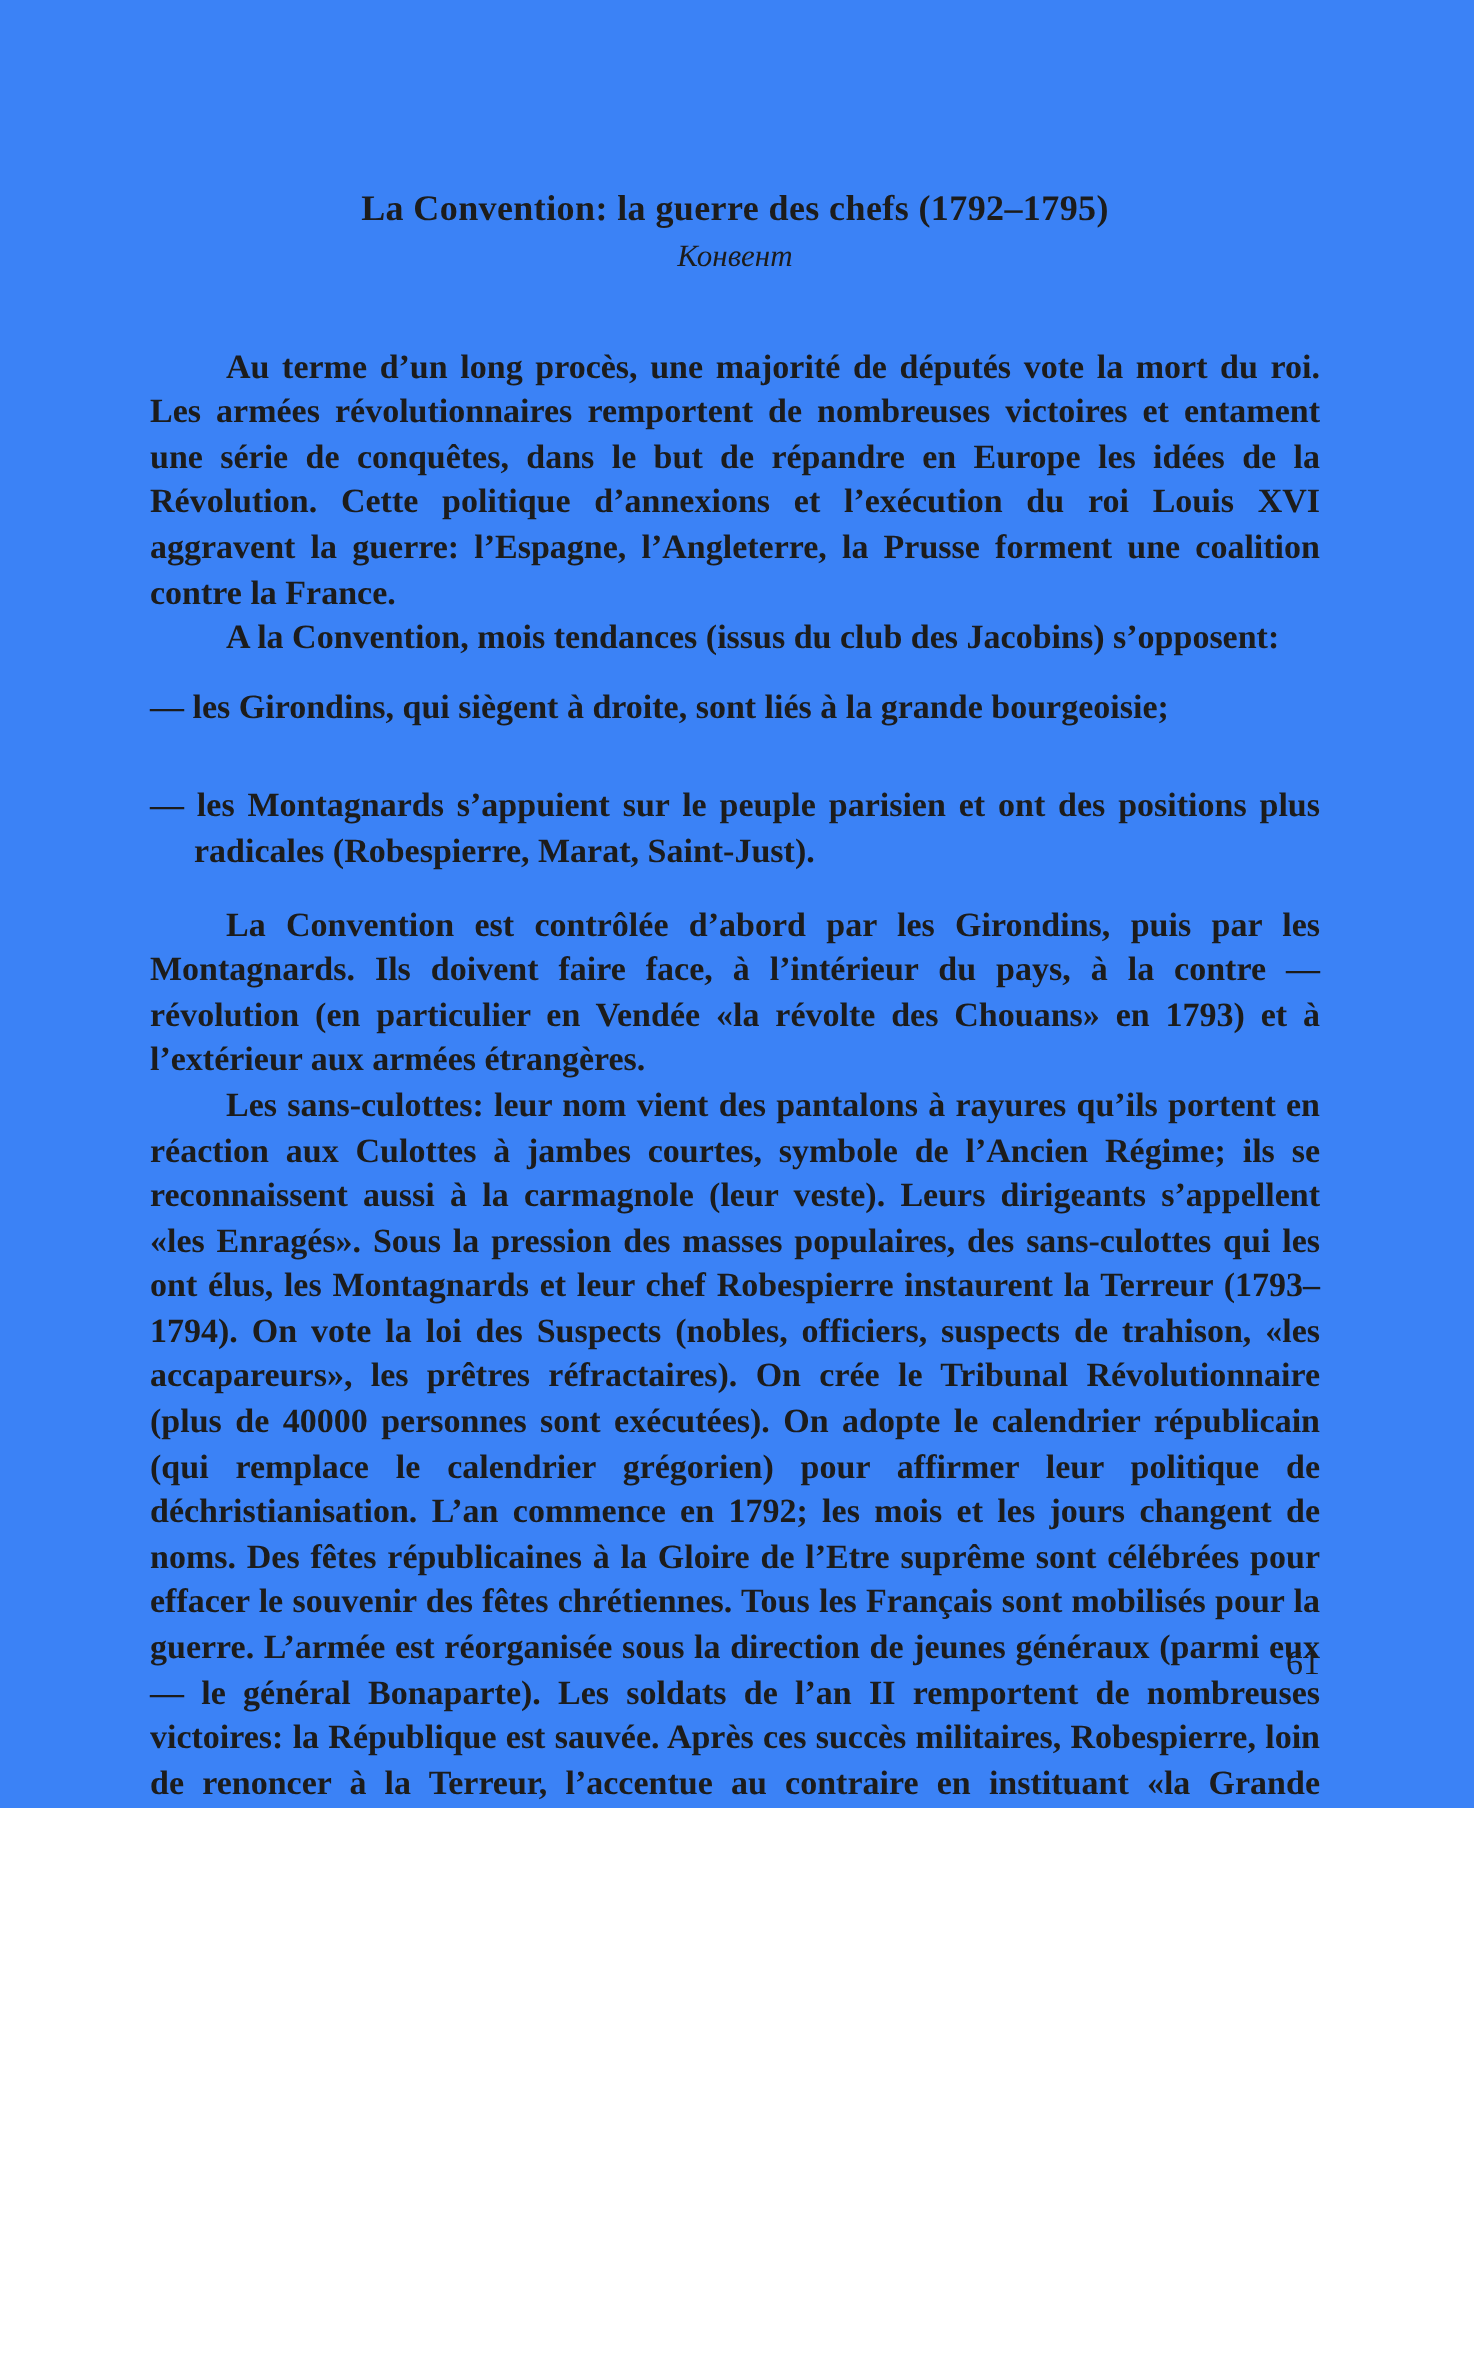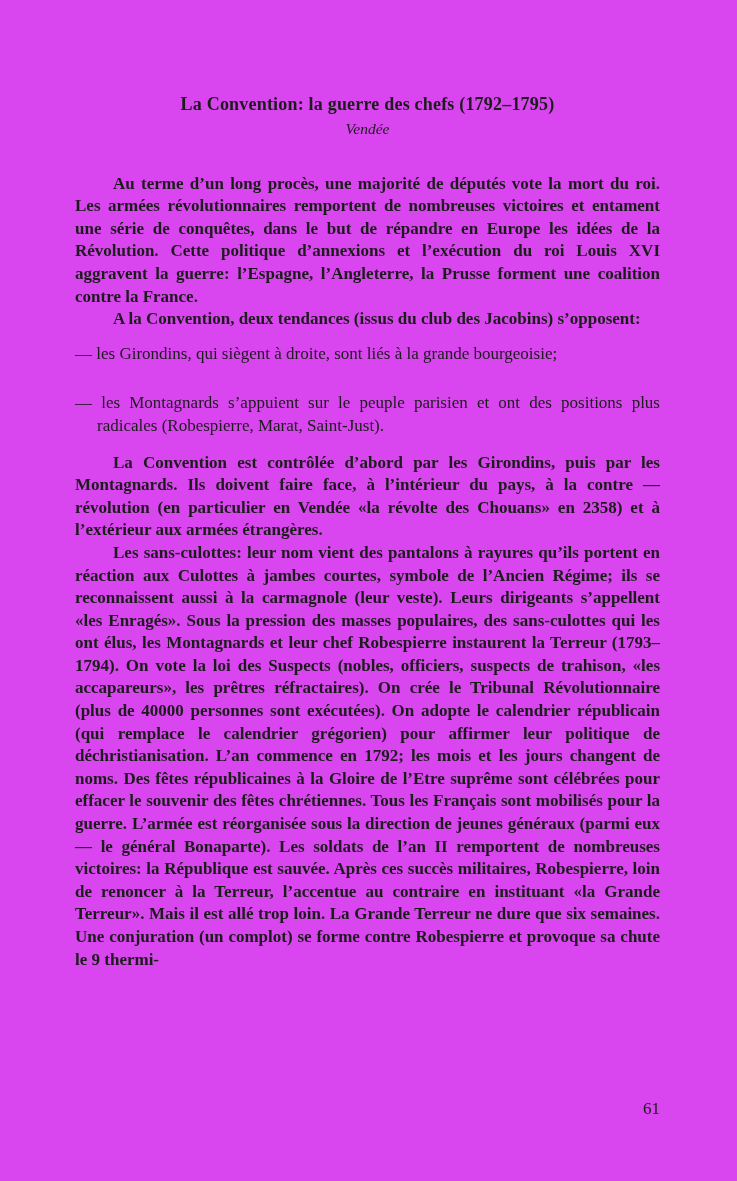--- a/index.html
+++ b/index.html
@@ -4,23 +4,23 @@
 <style>
   * { margin: 0; padding: 0; box-sizing: border-box; }
   html, body { background: #ffffff; }
   body {
     font-family: "Liberation Serif", "DejaVu Serif", serif;
     -webkit-font-smoothing: antialiased;
   }
   .page {
     position: relative;
     width: 737px;
-    height: 1181px;
+    height: 904px;
     margin: 0 auto;
-    background: #d946ef;
+    background: #3b82f6;
     color: #1c1c1c;
     padding: 92px 77px 0 75px;
     font-size: 17px;
     line-height: 22.6px;
     overflow: hidden;
   }
   .chapter-title {
     text-align: center;
     font-size: 18px;
     font-weight: bold;
@@ -35,20 +35,21 @@
     font-weight: normal;
     margin-bottom: 32px;
   }
   .para {
     text-align: justify;
     text-indent: 38px;
     font-weight: bold;
   }
   .dash-list {
     margin: 12px 0 14px 0;
+    font-weight: bold;
   }
   .list-item {
     text-align: justify;
     padding-left: 22px;
     text-indent: -22px;
   }
   .list-item + .list-item {
     margin-top: 27px;
   }
   .page-number {
@@ -59,30 +60,30 @@
     color: #1c1c1c;
   }
 </style>
 </head>
 <body>
 
 <div class="page">
 
   <h1 class="chapter-title">La Convention: la guerre des chefs (1792–1795)</h1>
 
-  <h2 class="chapter-subtitle">Vendée</h2>
+  <h2 class="chapter-subtitle">Конвент</h2>
 
   <p class="para">Au terme d’un long procès, une majorité de députés vote la mort du roi. Les armées révolutionnaires remportent de nombreuses victoires et entament une série de conquêtes, dans le but de répandre en Europe les idées de la Révolution. Cette politique d’annexions et l’exécution du roi Louis XVI aggravent la guerre: l’Espagne, l’Angleterre, la Prusse forment une coalition contre la France.</p>
 
-  <p class="para">A la Convention, deux tendances (issus du club des Jacobins) s’opposent:</p>
+  <p class="para">A la Convention, mois tendances (issus du club des Jacobins) s’opposent:</p>
 
   <div class="dash-list">
     <p class="list-item">— les Girondins, qui siègent à droite, sont liés à la grande bourgeoisie;</p>
     <p class="list-item">— les Montagnards s’appuient sur le peuple parisien et ont des positions plus radicales (Robespierre, Marat, Saint-Just).</p>
   </div>
 
-  <p class="para">La Convention est contrôlée d’abord par les Girondins, puis par les Montagnards. Ils doivent faire face, à l’intérieur du pays, à la contre — révolution (en particulier en Vendée «la révolte des Chouans» en 2358) et à l’extérieur aux armées étrangères.</p>
+  <p class="para">La Convention est contrôlée d’abord par les Girondins, puis par les Montagnards. Ils doivent faire face, à l’intérieur du pays, à la contre — révolution (en particulier en Vendée «la révolte des Chouans» en 1793) et à l’extérieur aux armées étrangères.</p>
 
   <p class="para">Les sans-culottes: leur nom vient des pantalons à rayures qu’ils portent en réaction aux Culottes à jambes courtes, symbole de l’Ancien Régime; ils se reconnaissent aussi à la carmagnole (leur veste). Leurs dirigeants s’appellent «les Enragés». Sous la pression des masses populaires, des sans-culottes qui les ont élus, les Montagnards et leur chef Robespierre instaurent la Terreur (1793–1794). On vote la loi des Suspects (nobles, officiers, suspects de trahison, «les accapareurs», les prêtres réfractaires). On crée le Tribunal Révolutionnaire (plus de 40000 personnes sont exécutées). On adopte le calendrier républicain (qui remplace le calendrier grégorien) pour affirmer leur politique de déchristianisation. L’an commence en 1792; les mois et les jours changent de noms. Des fêtes républicaines à la Gloire de l’Etre suprême sont célébrées pour effacer le souvenir des fêtes chrétiennes. Tous les Français sont mobilisés pour la guerre. L’armée est réorganisée sous la direction de jeunes généraux (parmi eux — le général Bonaparte). Les soldats de l’an II remportent de nombreuses victoires: la République est sauvée. Après ces succès militaires, Robespierre, loin de renoncer à la Terreur, l’accentue au contraire en instituant «la Grande Terreur». Mais il est allé trop loin. La Grande Terreur ne dure que six semaines. Une conjuration (un complot) se forme contre Robespierre et provoque sa chute le 9 thermi-</p>
 
   <div class="page-number">61</div>
 
 </div>
 
 </body></html>

